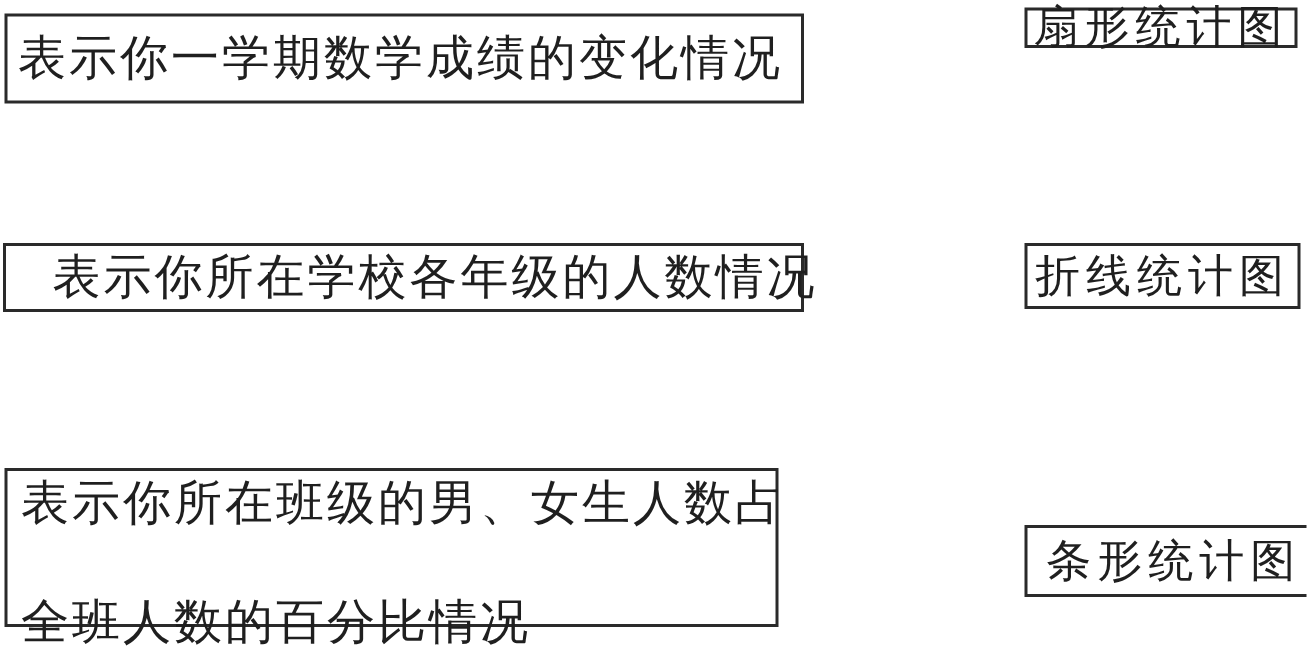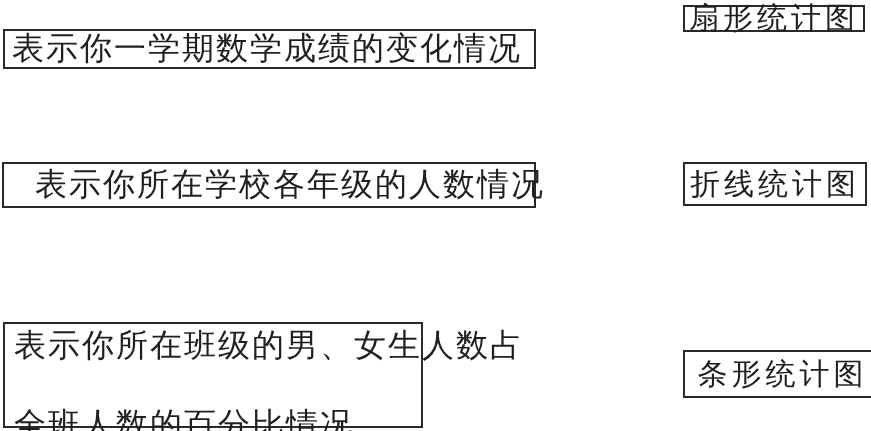--- a/index.html
+++ b/index.html
@@ -36,27 +36,27 @@
     justify-content: space-evenly;
     padding-left: 9px;
   }
   .right-box {
     justify-content: center;
     font-size: 30px;
     letter-spacing: 4px;
     white-space: nowrap;
   }
   
-  #left-1  { left: 3px;   top: 9px;   width: 533px; height: 40px; margin-top: 20px; }
+  #left-1  { left: 3px;   top: 9px;   width: 533px; height: 60px; }
   #right-1 { left: 683px; top: 5px;   width: 182px; height: 27px; }
   
   #left-2  { left: 2px;   top: 162px; width: 534px; height: 46px; padding-left: 31px; }
   #right-2 { left: 683px; top: 162px; width: 184px; height: 44px; font-family: Liberation Serif, serif; }
   
-  #left-3  { left: 3px;   top: 322px; width: 420px; height: 106px; gap: 35px; }
+  #left-3  { left: 3px;   top: 312px; width: 516px; height: 106px; gap: 35px; }
   #right-3 { left: 683px; top: 350px; width: 199px; height: 48px; }
   .line { display: block; }
 </style>
 </head>
 <body>
 
 <div class="box left-box" id="left-1">
   <span class="line">表示你一学期数学成绩的变化情况</span>
 </div>
 <div class="box right-box" id="right-1">

